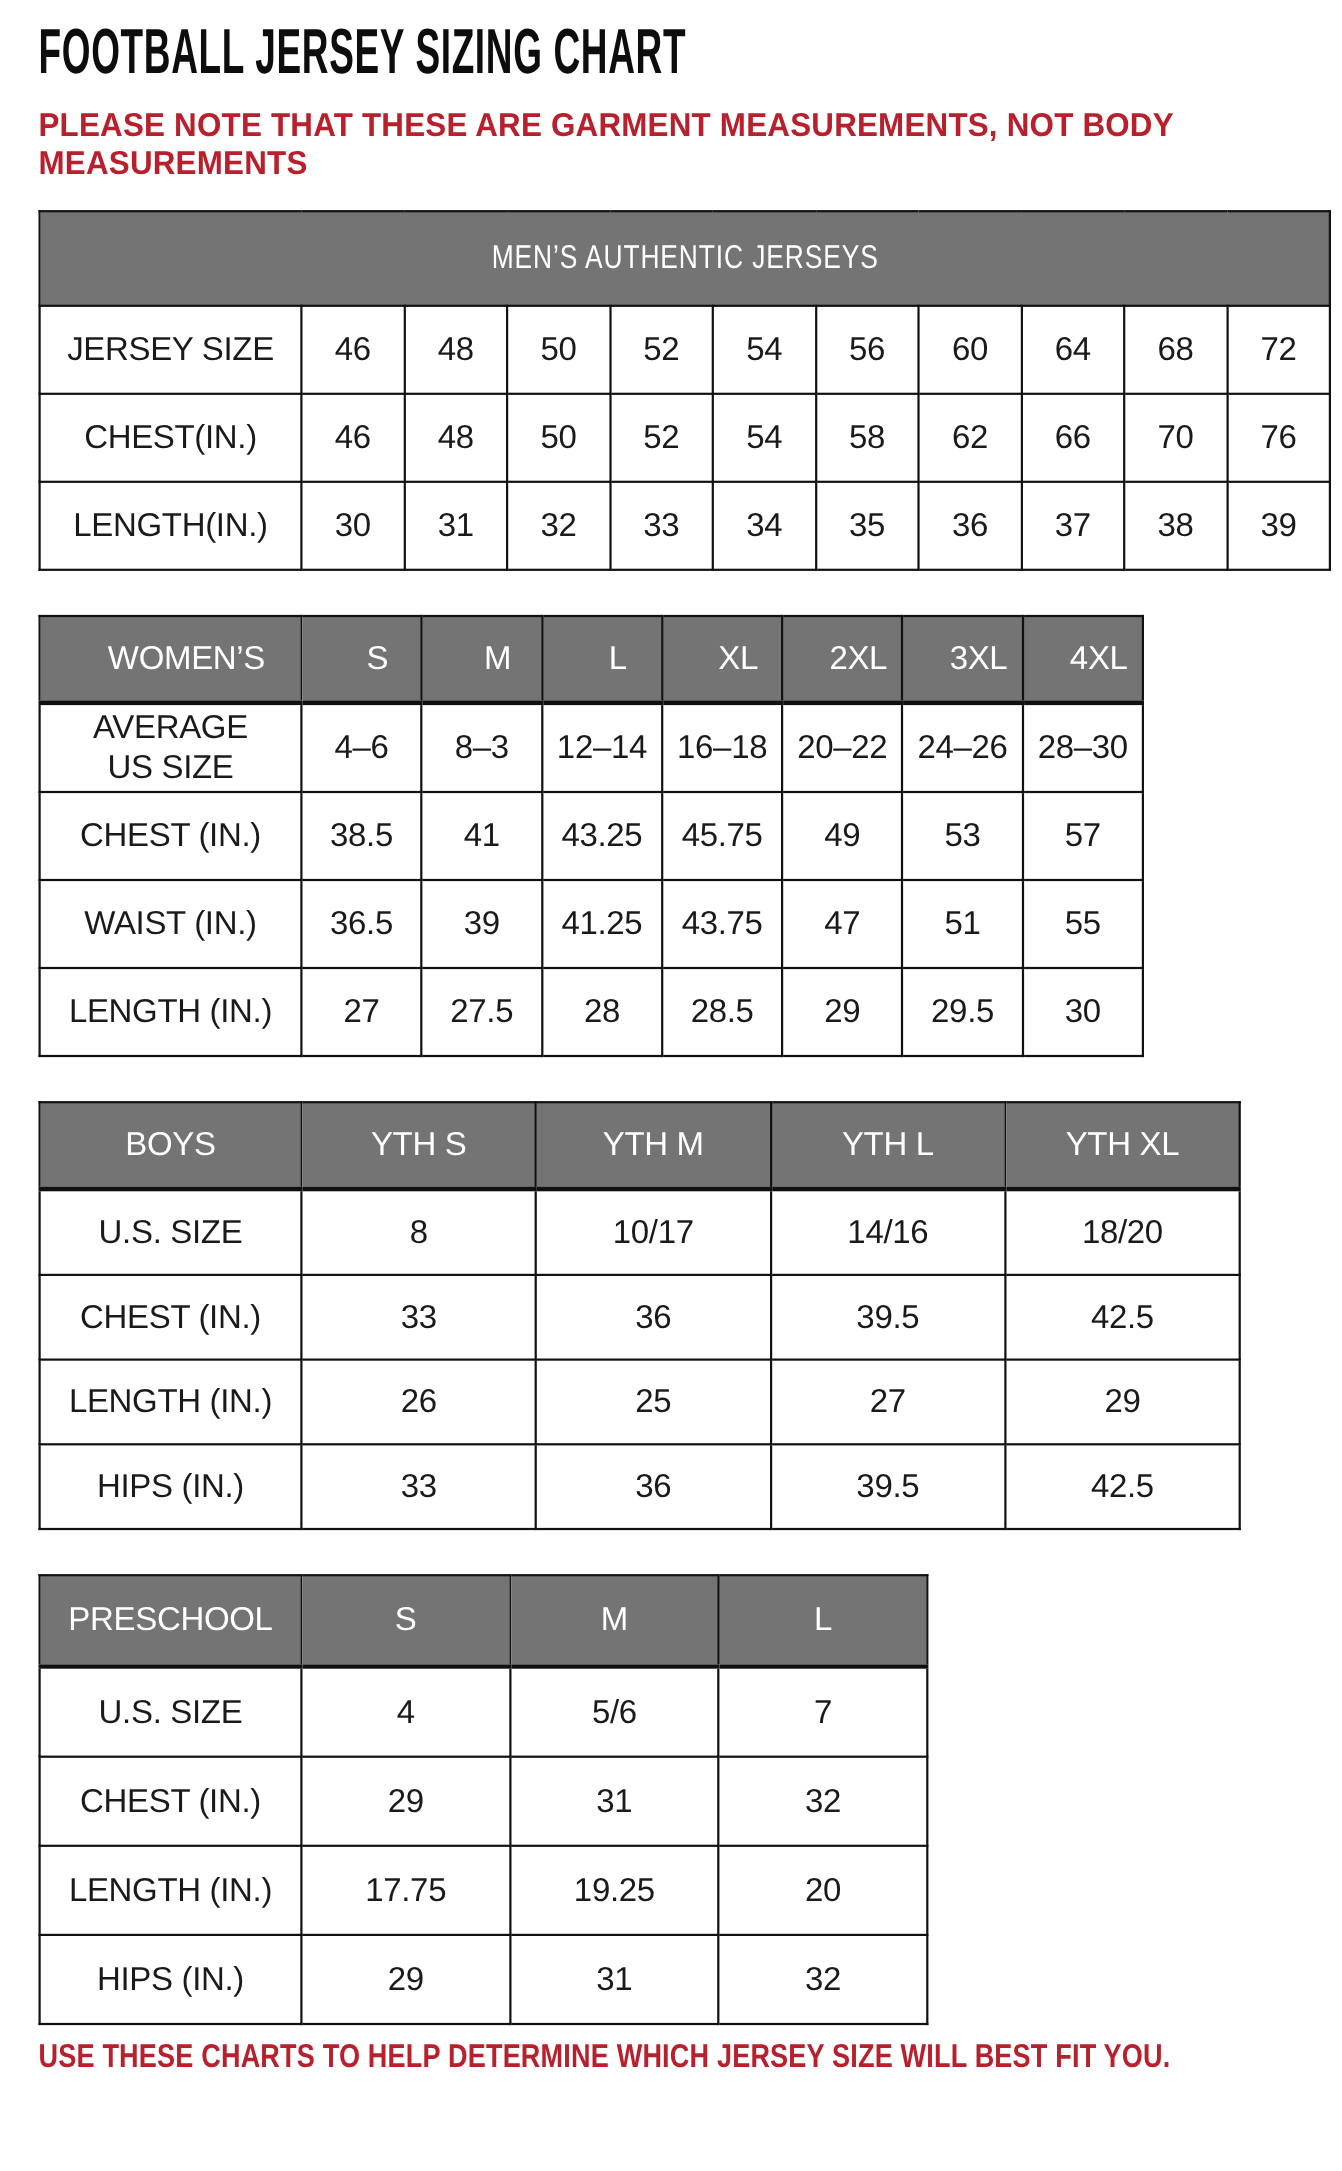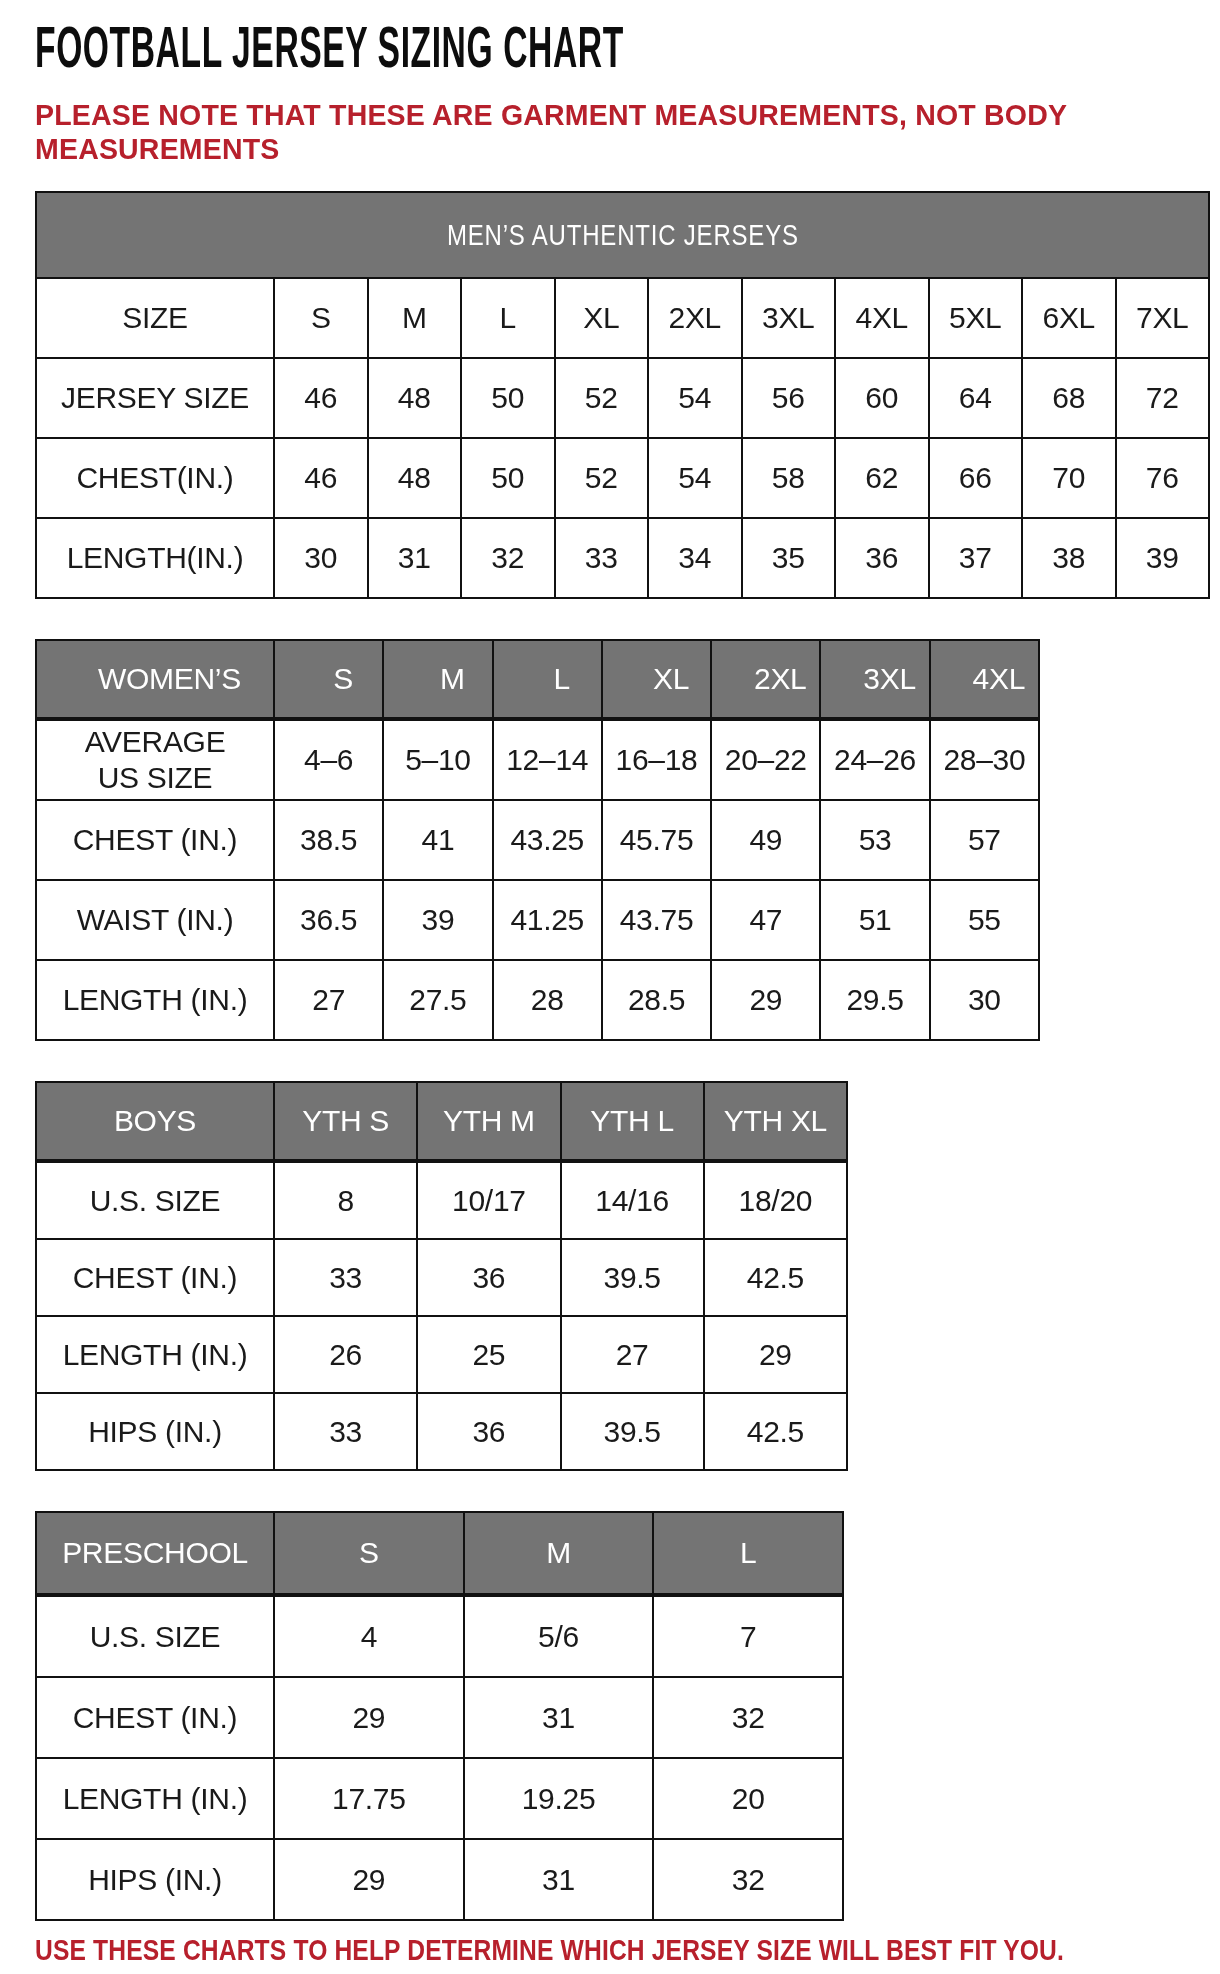--- a/index.html
+++ b/index.html
@@ -50,21 +50,21 @@
   #tables-host { margin-top: 26px; }
   table.sz {
     margin: 0 0 40px 35px;
     border-collapse: collapse;
     table-layout: fixed;
     border: 2px solid var(--border, #111);
   }
   table.sz:last-child { margin-bottom: 4px; }
   table.mens      { width: 1175px; }
   table.womens    { width: 1005px; }
-  table.boys      { width: 813px; }
+  table.boys      { width: 1093px; }
   table.preschool { width: 809px;  }
   col.label-c { width: 238px; }
 
   table.sz td {
     border: 2px solid var(--border, #111);
     text-align: center;
     vertical-align: middle;
     font-size: 30px;
     letter-spacing: -0.3px;
     padding: 0;
@@ -143,33 +143,20 @@
           <col>
           <col>
           <col>
           <col>
           <col>
           <col>
         </colgroup>
         <tbody>
           <tr>
             <td colspan="11" class="banner"><span class="b-squish">MEN’S AUTHENTIC JERSEYS</span></td>
-          </tr>
-          <tr>
-            <td class="rlabel">SIZE</td>
-            <td>S</td>
-            <td>M</td>
-            <td>L</td>
-            <td>XL</td>
-            <td>2XL</td>
-            <td>3XL</td>
-            <td>4XL</td>
-            <td>5XL</td>
-            <td>6XL</td>
-            <td>7XL</td>
           </tr>
           <tr>
             <td class="rlabel">JERSEY SIZE</td>
             <td>46</td>
             <td>48</td>
             <td>50</td>
             <td>52</td>
             <td>54</td>
             <td>56</td>
             <td>60</td>
@@ -223,21 +210,21 @@
             <td>M</td>
             <td>L</td>
             <td>XL</td>
             <td>2XL</td>
             <td>3XL</td>
             <td>4XL</td>
           </tr>
           <tr>
             <td class="rlabel"><span class="two-line">AVERAGE US SIZE</span></td>
             <td>4–6</td>
-            <td>5–10</td>
+            <td>8–3</td>
             <td>12–14</td>
             <td>16–18</td>
             <td>20–22</td>
             <td>24–26</td>
             <td>28–30</td>
           </tr>
           <tr>
             <td class="rlabel">CHEST (IN.)</td>
             <td>38.5</td>
             <td>41</td>

